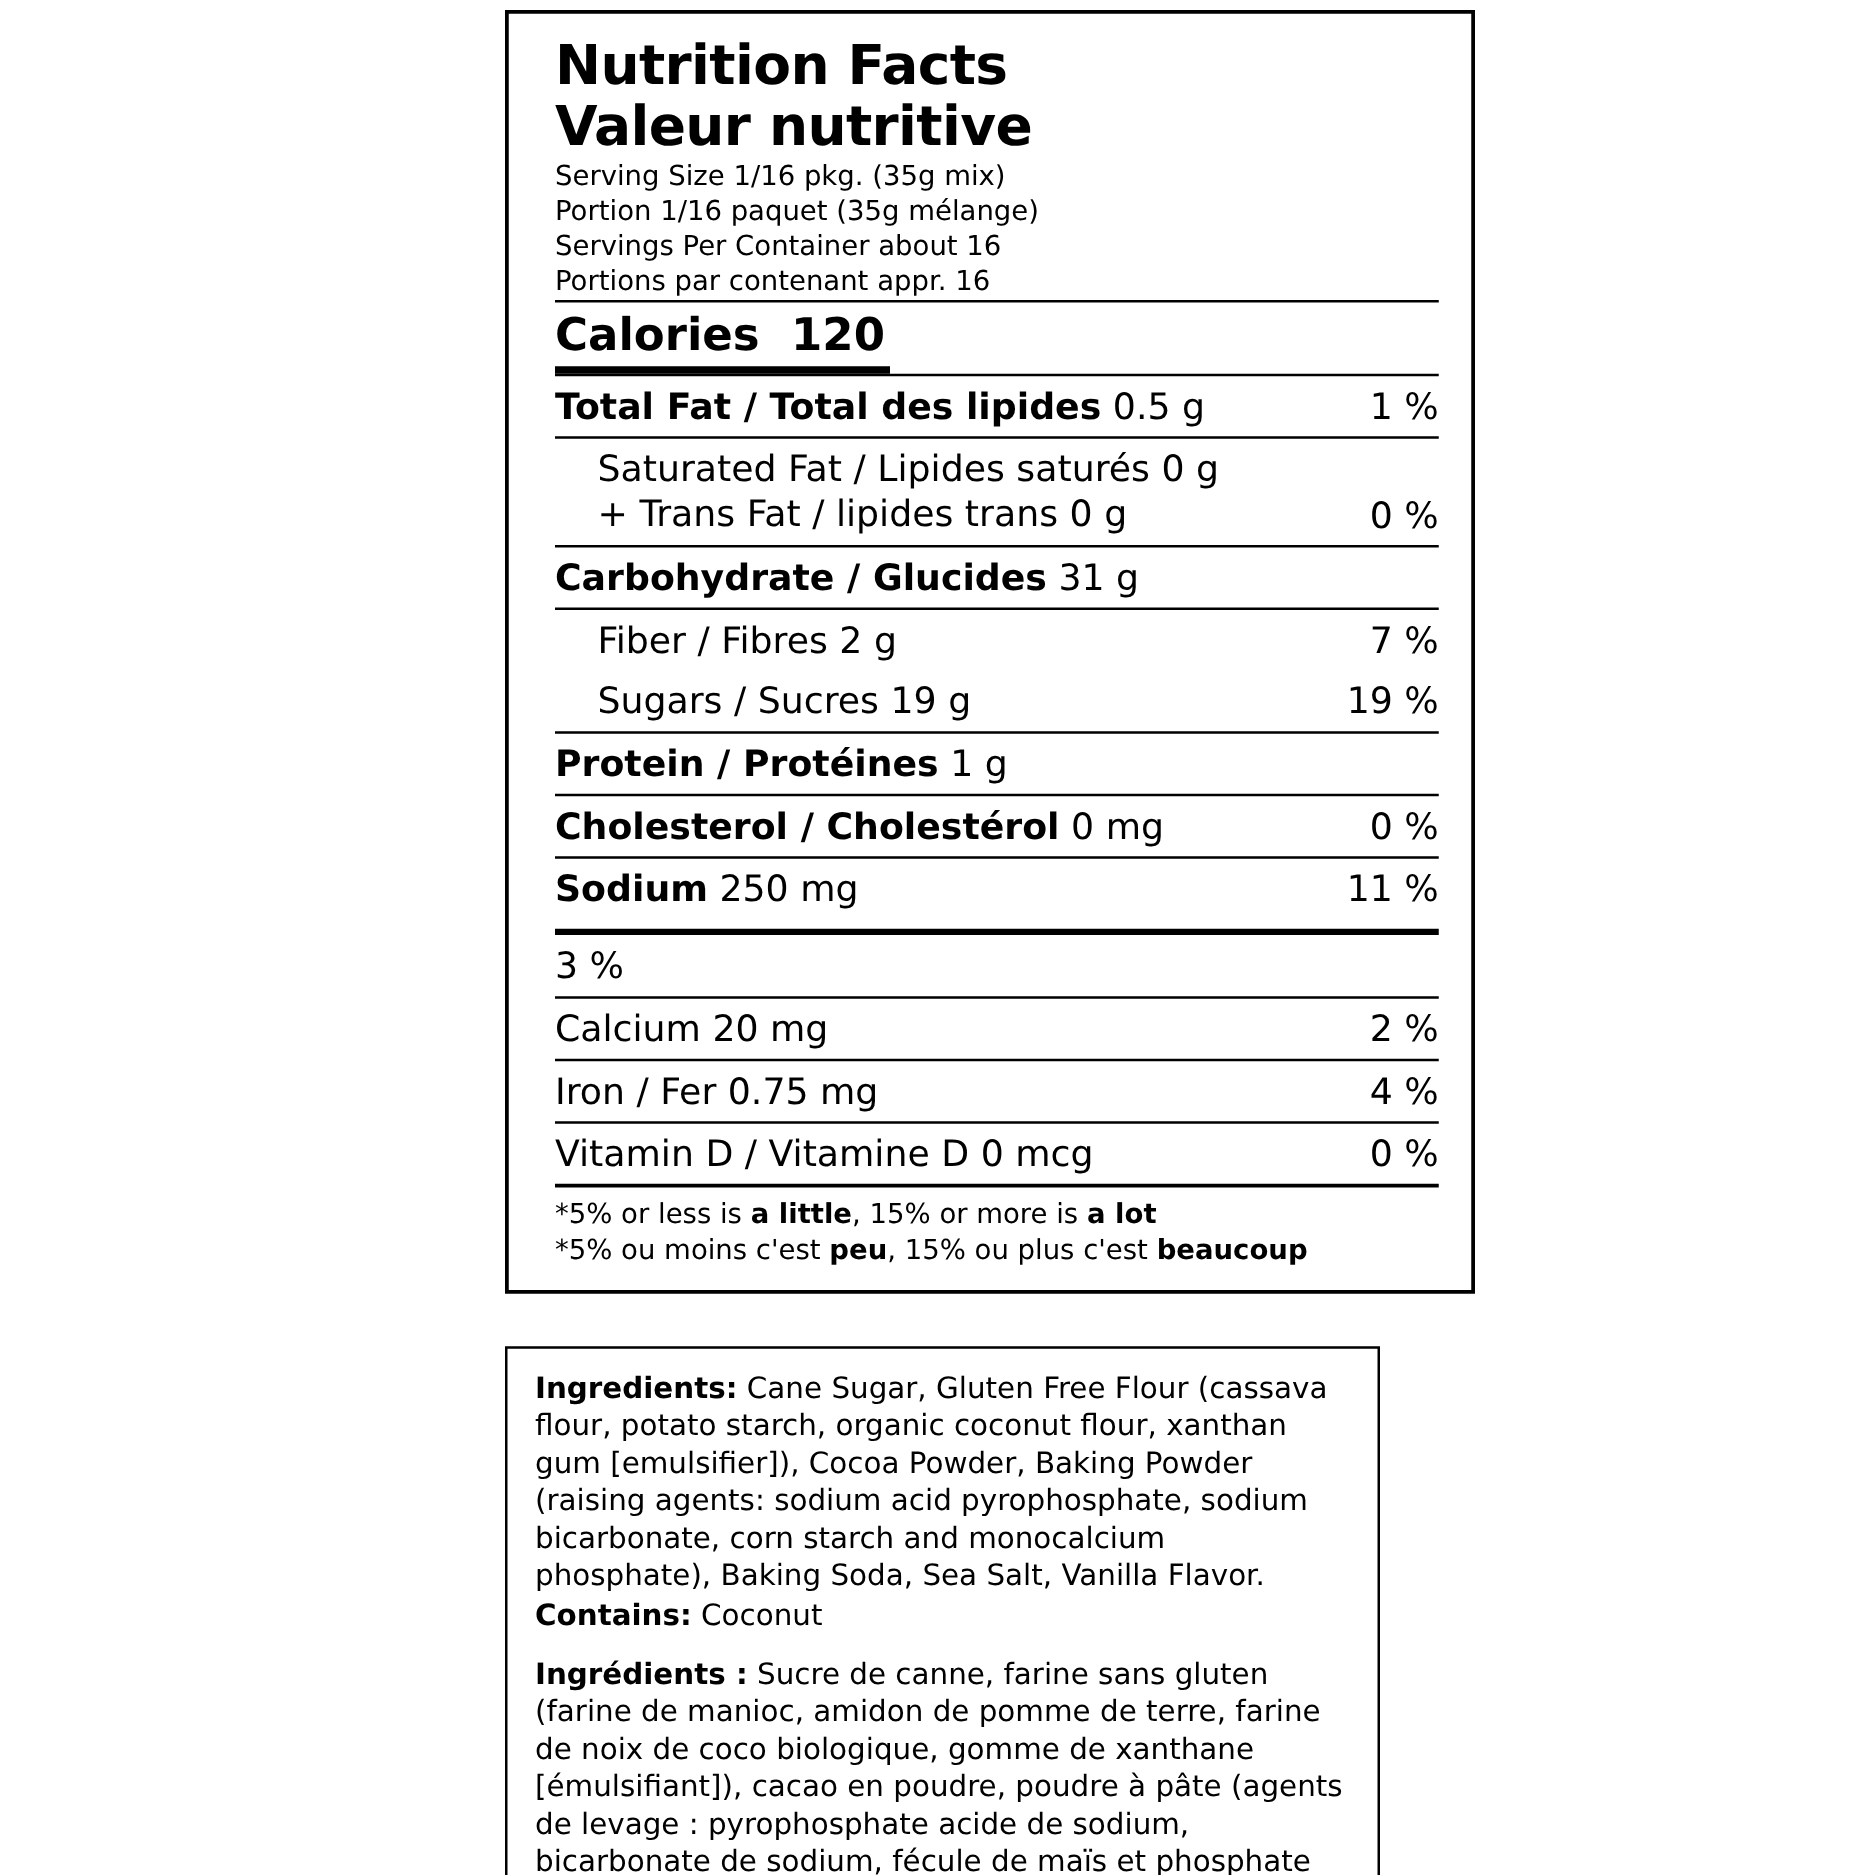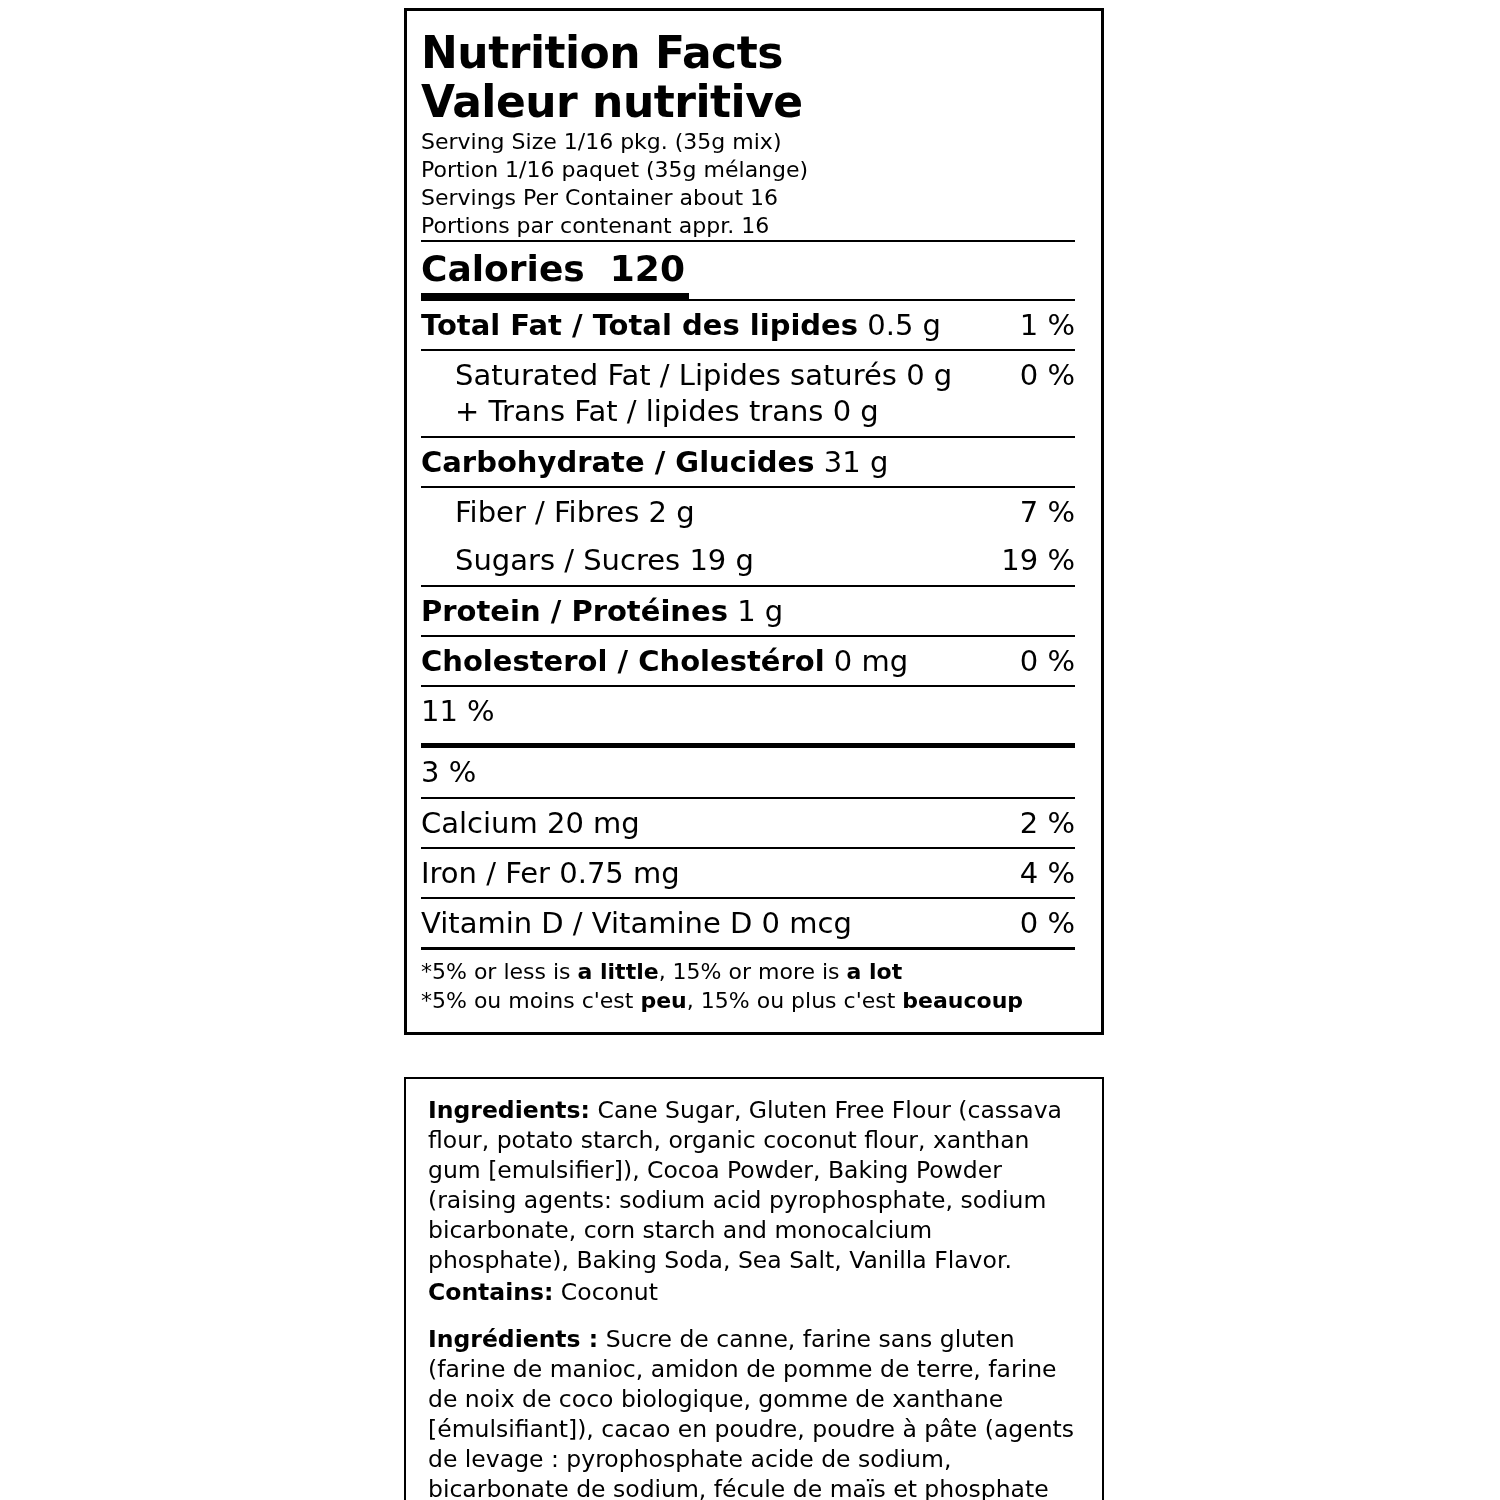--- a/index.html
+++ b/index.html
@@ -14,25 +14,25 @@
     color: #000000;
     position: relative;
     overflow: hidden;
   }
 
   
   .nf-panel {
     position: absolute;
     left: 404px;
     top: 8px;
-    width: 700px;
+    width: 776px;
     box-sizing: border-box;
     border: 3px solid #000;
     background: #fff;
-    padding: 18px 26px 16px 14px;
+    padding: 18px 26px 16px 37px;
   }
 
   .nf-title {
     font-size: 44px;
     font-weight: bold;
     line-height: 1.08;
     letter-spacing: -0.5px;
   }
   .nf-title-fr {
     font-size: 44px;
@@ -78,21 +78,21 @@
     text-align: right;
     font-size: 23px;
     line-height: 1.28;
     padding-top: 2px;
   }
   .cal-right .star { font-size: 19px; vertical-align: super; }
 
   
   .nrow {
     display: flex;
-    align-items: flex-start;
+    align-items: flex-end;
     justify-content: space-between;
     font-size: 29px;
     line-height: 1.25;
     padding: 6px 0 6px 0;
     min-height: 36px;
   }
   .nrow .lbl { flex: 1 1 auto; padding-right: 14px; }
   .nrow .dv  { flex: 0 0 auto; text-align: right; white-space: nowrap; }
   .b { font-weight: bold; }
   .indent { padding-left: 34px; }
@@ -197,20 +197,24 @@
   <div class="nrow">
     <div class="lbl">
       <span class="b">Cholesterol / Cholestérol</span>
       <span>0 mg</span>
     </div>
     <div class="dv">0 %</div>
   </div>
   <div class="rule-thin"></div>
 
   <div class="nrow">
+    <div class="lbl">
+      <span class="b">Sodium</span>
+      <span>250 mg</span>
+    </div>
     <div class="dv">11 %</div>
   </div>
   <div class="rule-thick"></div>
 
   <div class="nrow">
     <div class="dv">3 %</div>
   </div>
   <div class="rule-thin"></div>
 
   <div class="nrow">

